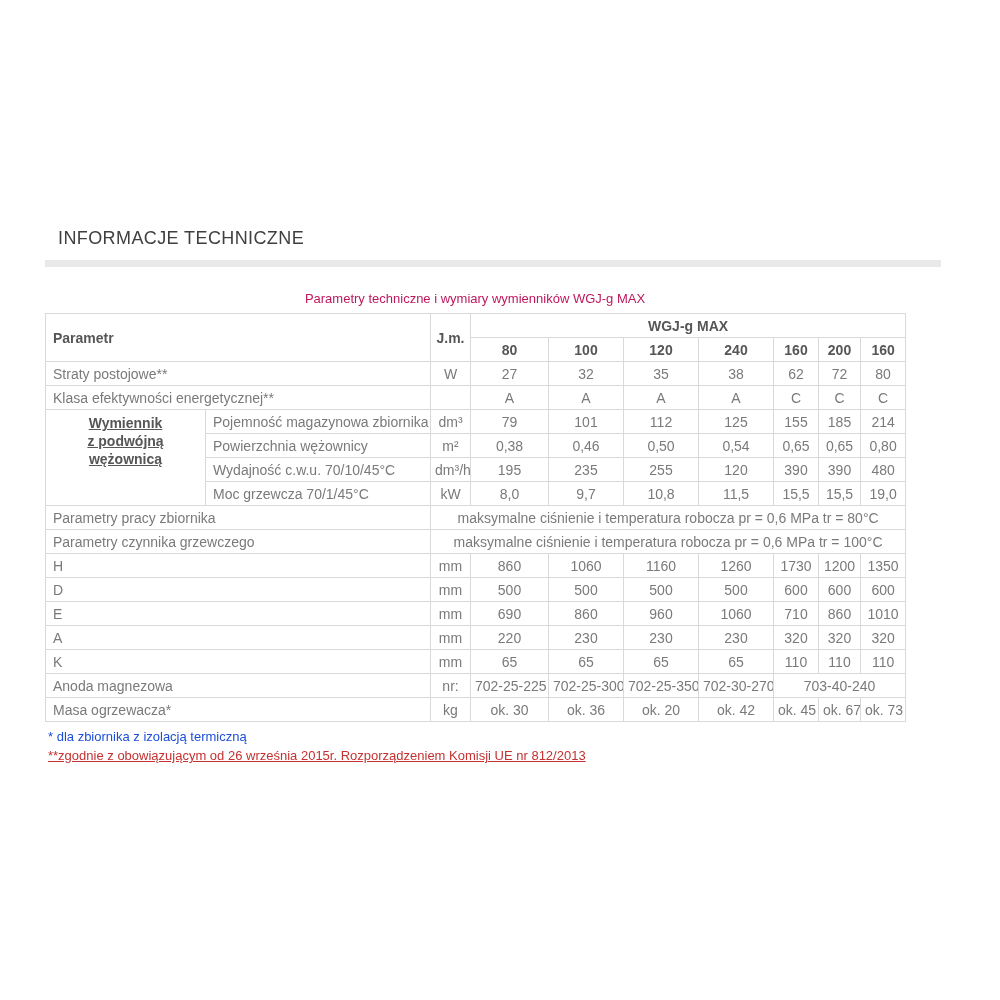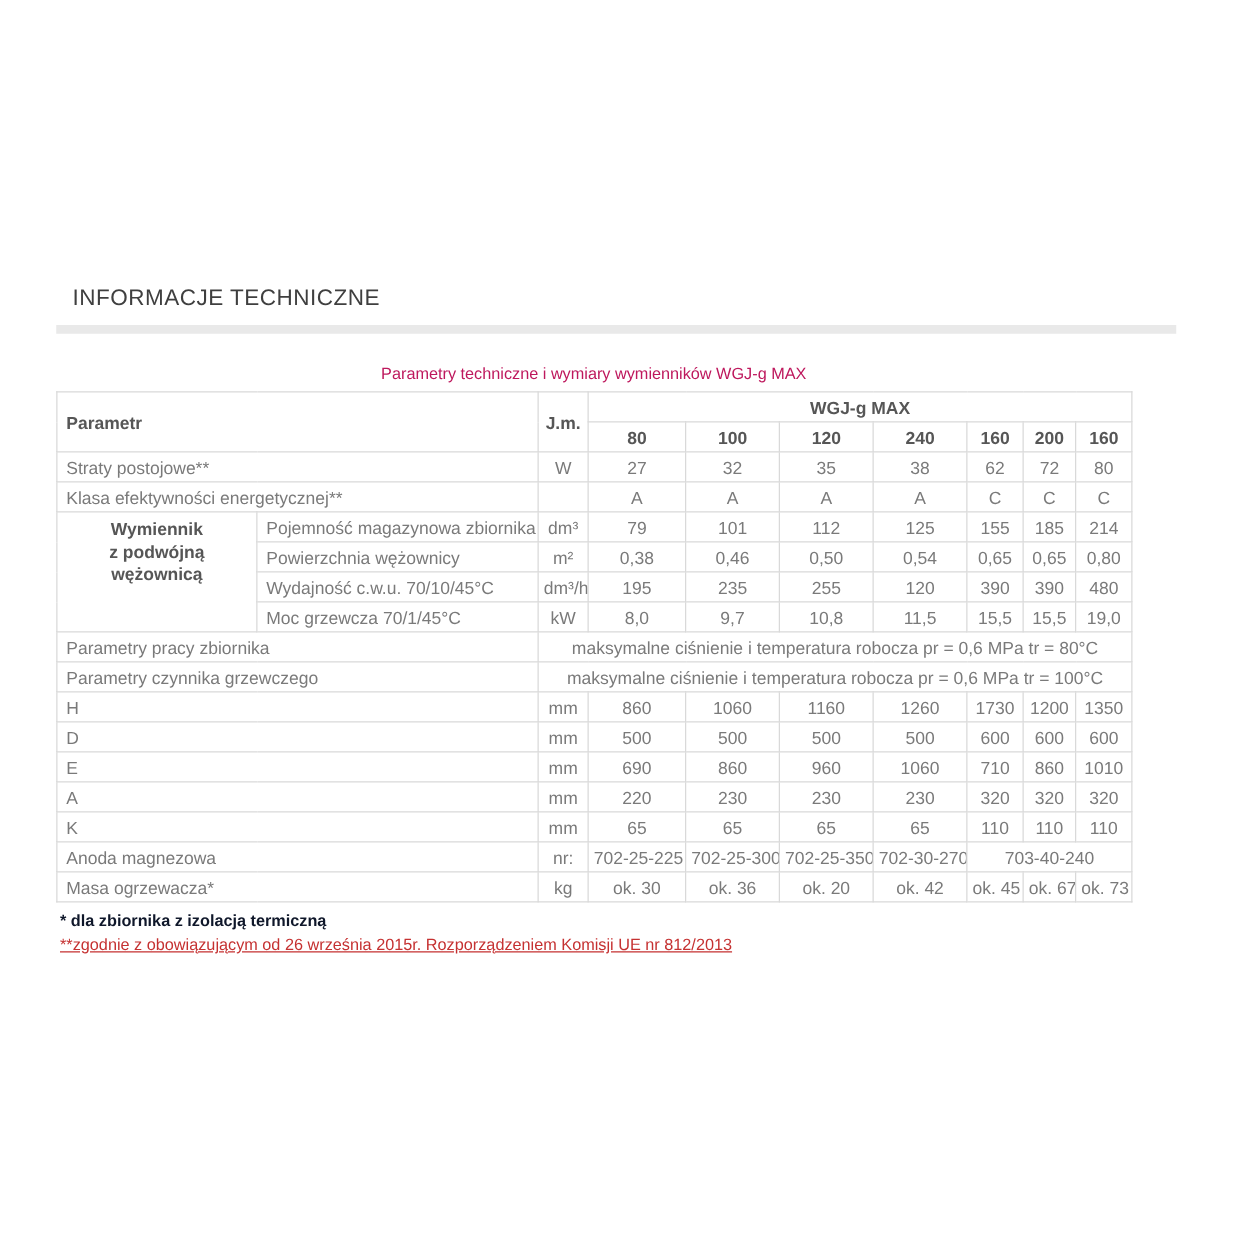--- a/index.html
+++ b/index.html
@@ -58,26 +58,26 @@
   }
   table.tech .left {
     text-align: left;
     padding-left: 7px;
   }
   table.tech .group {
     white-space: pre-line;
     vertical-align: top;
     padding-top: 4px;
     line-height: 18px;
+    text-decoration: underline;
   }
   .footnote {
     font-size: 13px;
-    color: #0f172a;
+    color: #1d4ed8;
     margin: 7px 0 0 3px;
-    font-weight: bold;
   }
   .footnote-link {
     display: inline-block;
     font-size: 13px;
     color: #c53131;
     text-decoration: underline;
     margin: 4px 0 8px 3px;
     cursor: pointer;
   }
 </style>

